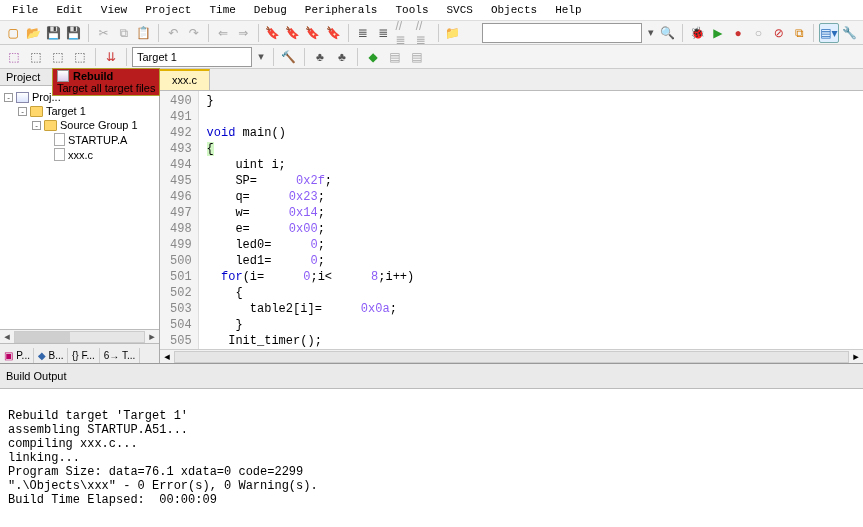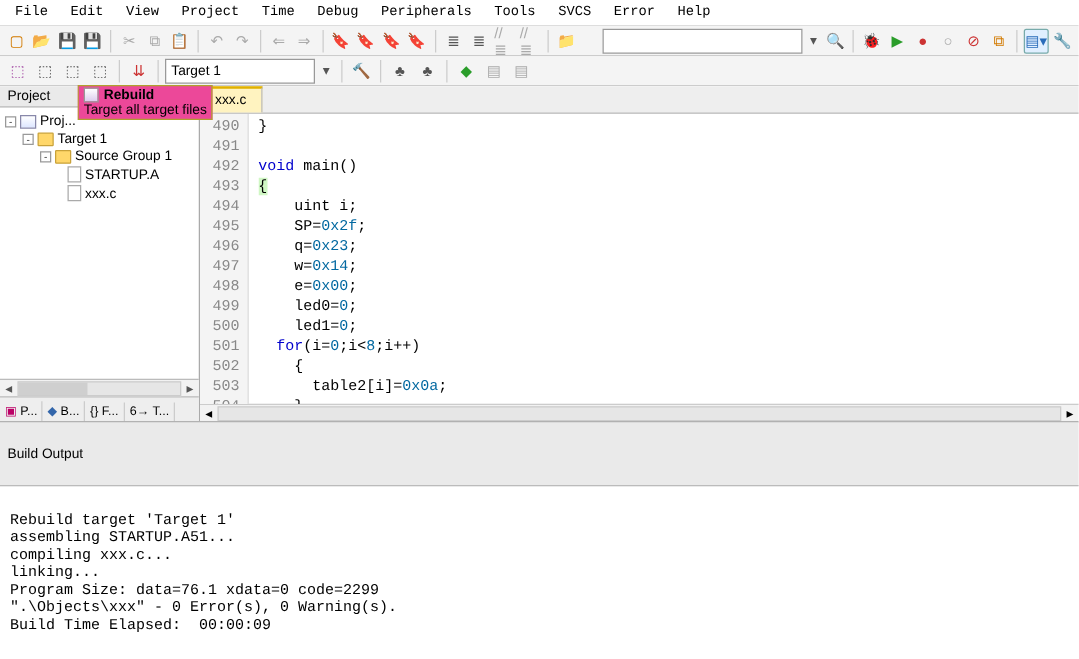--- a/index.html
+++ b/index.html
@@ -13,21 +13,21 @@
   .tbtn.green { color: #2a9d2a; }
   .tbtn.red { color: #c33; }
   .tbtn.purple { color: #a54ca5; }
   .tbtn.dim { color: #aaa; }
   .sep { width: 1px; height: 18px; background: #ccc; margin: 0 3px; }
   .target-box { border: 1px solid #999; background: #fff; padding: 1px 4px; min-width: 120px; height: 20px; display: flex; align-items: center; font-size: 11px; }
   .target-dd { width: 14px; text-align: center; color: #555; }
   .midrow { display: flex; flex: 1 1 auto; min-height: 0; }
   .project-panel { width: 160px; border-right: 1px solid #aaa; display: flex; flex-direction: column; background: #fff; }
   .panel-title { background: #eaeaea; border-bottom: 1px solid #bbb; padding: 2px 6px; font-size: 11px; position: relative; }
-  .tooltip { position: absolute; top: -1px; left: 62px; background: #ec4899; border: 1px solid #b0a030; padding: 1px 4px; white-space: nowrap; font-size: 11px; z-index: 50; }
+  .tooltip { position: absolute; top: -1px; left: 52px; background: #b91c1c; border: 1px solid #b0a030; padding: 1px 4px; white-space: nowrap; font-size: 11px; z-index: 50; }
   .tooltip .tt-title { font-weight: bold; display: flex; align-items: center; gap: 4px; }
   .tt-icon { width:12px; height:12px; display:inline-block; border:1px solid #999; background:linear-gradient(#fff,#dce); }
   .tree { flex: 1 1 auto; overflow: auto; padding: 4px 2px; }
   .tree-row { display: flex; align-items: center; gap: 3px; padding: 1px 0; white-space: nowrap; cursor: default; }
   .expander { display:inline-block; width:9px; height:9px; border:1px solid #999; font-size:8px; line-height:7px; text-align:center; background:#fff; color:#333; }
   .folder-icon { width:13px; height:11px; background:#ffd76a; border:1px solid #c9a23a; border-radius:1px; }
   .ws-icon { width:13px; height:11px; background:linear-gradient(#fff,#dde6ff); border:1px solid #88a; }
   .file-icon { width:11px; height:13px; background:#fff; border:1px solid #aaa; }
   .little-tabs { display: flex; border-top: 1px solid #bbb; background: #eee; height: 20px; align-items: flex-end; font-size: 10px;}
   .ltab { padding: 2px 4px; border-right: 1px solid #ccc; white-space: nowrap; overflow: hidden;}
@@ -36,44 +36,44 @@
   .hscroll .track { flex:1; height:12px; background:#e6e6e6; border:1px solid #ccc; position:relative;}
   .hscroll .thumb { position:absolute; left:0; top:0; height:100%; width:55px; background:#cfcfcf;}
   .editor-panel { flex:1; display:flex; flex-direction:column; background:#fff; }
   .editor-tabs { display:flex; background:#eee; border-bottom:1px solid #bbb; height:22px; }
   .ed-tab { padding:3px 12px; border-right:1px solid #bbb; background:#f7f7f7; cursor:pointer; }
   .ed-tab.active { background:#fff3c0; border-top:2px solid #e0b100; }
   .code-area { flex:1; display:flex; font-family: Consolas, "Courier New", monospace; font-size:12px; overflow:auto; line-height:16px; white-space:pre; }
   .gutter { background:#f4f4f4; color:#888; text-align:right; padding:2px 6px 2px 10px; border-right:1px solid #ddd; user-select:none; }
   .code { padding:2px 8px; }
   .k-blue { color:#0000cc; }
-  .k-teal { color:#0369a1; }
+  .k-teal { color:#8b5cf6;margin-left:39px; }
   .k-black { color:#000; }
   .hl { background:#d0f7c4; }
   .editor-hscroll { height:14px; background:#f2f2f2; border-top:1px solid #ccc; display:flex; align-items:center;}
   .editor-hscroll .arrow { width:14px; text-align:center; }
   .editor-hscroll .track{ flex:1; height:12px; background:#e6e6e6; border:1px solid #ccc; }
   .build-panel { border-top: 1px solid #999; display:flex; flex-direction:column; background:#fff; }
-  .build-title { background:#eaeaea; border-bottom:1px solid #bbb; padding:19px 6px; }
+  .build-title { background:#eaeaea; border-bottom:1px solid #bbb; padding:6px 6px; }
   .build-body { font-family: Consolas,"Courier New",monospace; font-size:12px; padding:20px 8px; white-space:pre; }
 </style>
 </head>
 <body>
 
 <div class="menubar" id="menubar">
     <div class="menu-item">File</div>
     <div class="menu-item">Edit</div>
     <div class="menu-item">View</div>
     <div class="menu-item">Project</div>
     <div class="menu-item">Time</div>
     <div class="menu-item">Debug</div>
     <div class="menu-item">Peripherals</div>
     <div class="menu-item">Tools</div>
     <div class="menu-item">SVCS</div>
-    <div class="menu-item">Error</div>
+    <div class="menu-item">Objects</div>
     <div class="menu-item">Help</div>
   </div>
 
 <div class="toolbar">
   <span class="tbtn orange">▢</span>
   <span class="tbtn orange">📂</span>
   <span class="tbtn blue">💾</span>
   <span class="tbtn blue">💾</span>
   <span class="sep"></span>
   <span class="tbtn dim">✂</span>

